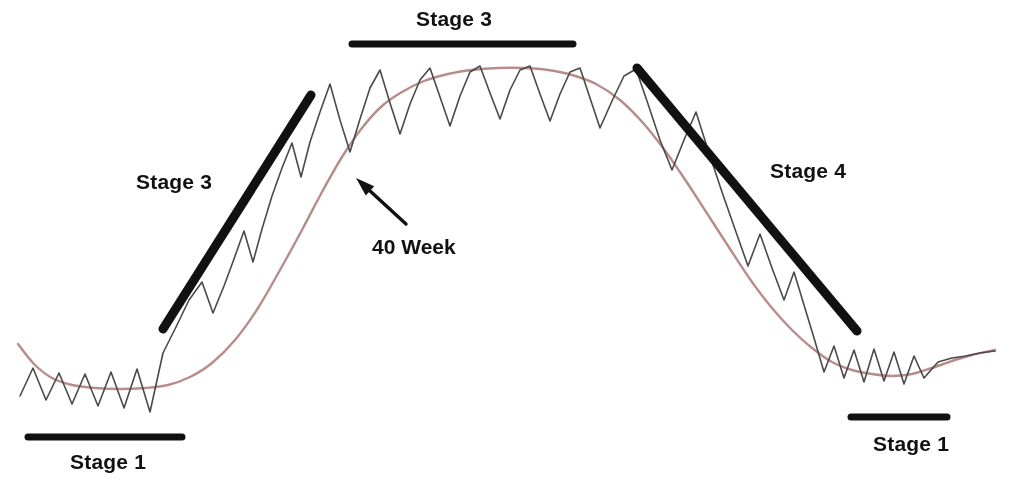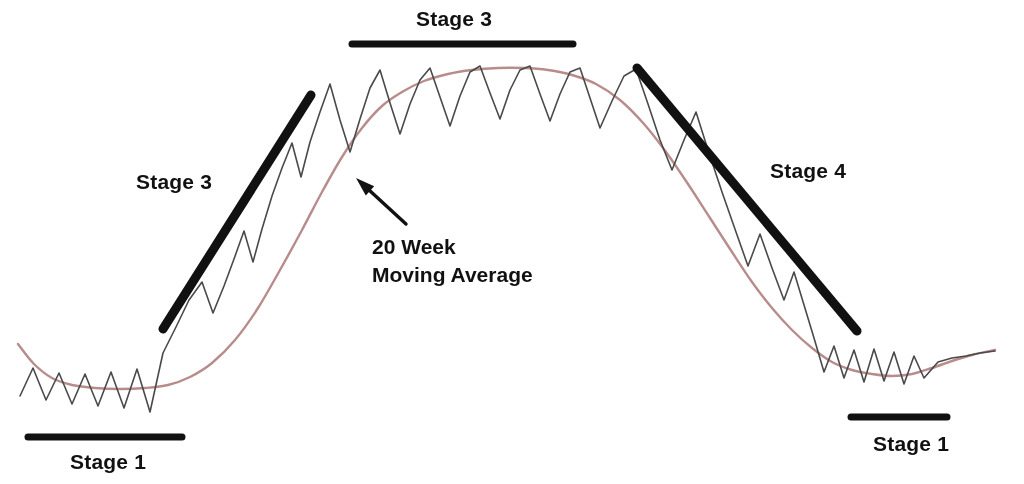--- a/index.html
+++ b/index.html
@@ -79,17 +79,16 @@
 
   <div class="stage-label" id="lbl-stage-2" style="left: 136px; top: 170px;">Stage 3</div>
 
   <div class="stage-label" id="lbl-stage-3" style="left: 416px; top: 7px;">Stage 3</div>
 
   <div class="stage-label" id="lbl-stage-4" style="left: 770px; top: 159px;">Stage 4</div>
 
   <div class="stage-label" id="lbl-stage-1-right" style="left: 873px; top: 432px;">Stage 1</div>
 
   <div class="annotation-label" id="lbl-ma-callout" style="left: 372px; top: 233px;">
-    <span>20 Week</span>
-    <span>Moving Average</span>
+    <span>40 Week</span>
   </div>
 
 </div>
 
 </body></html>

